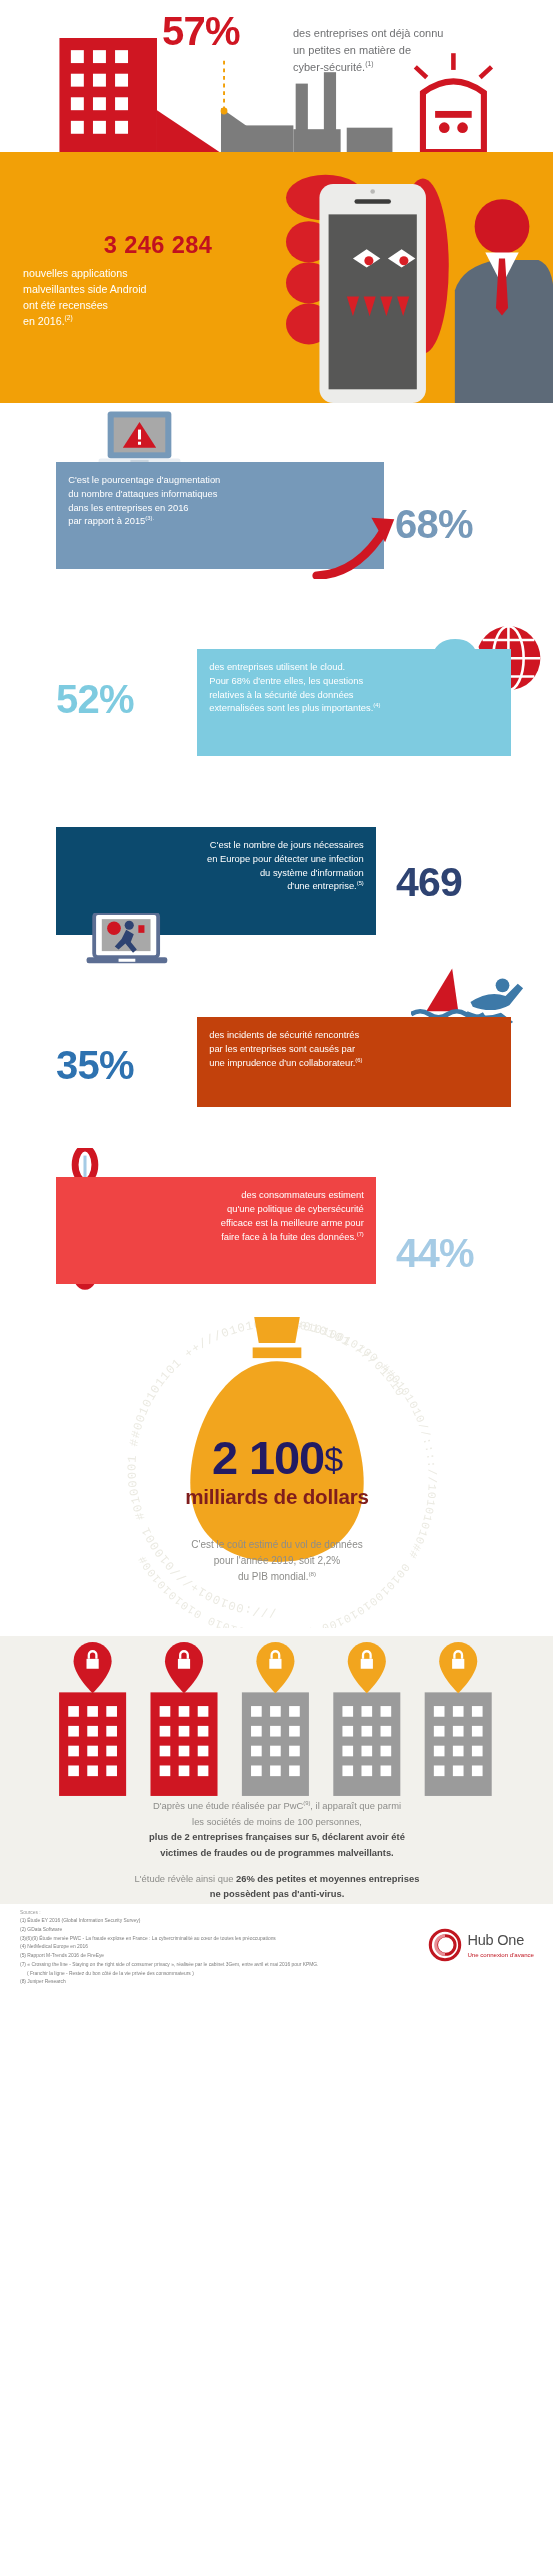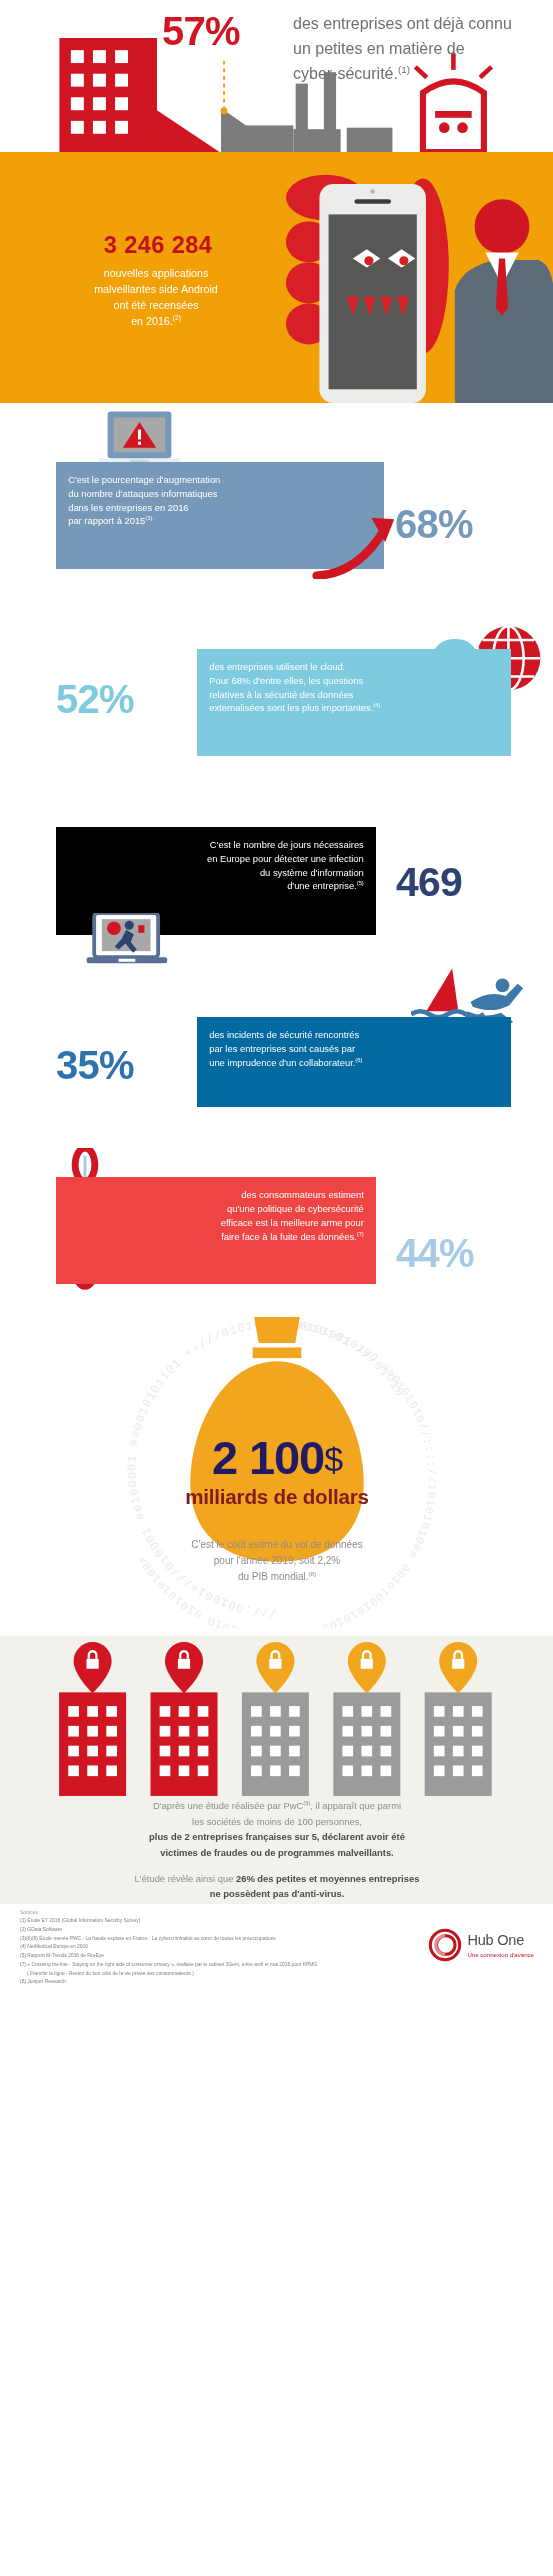--- a/index.html
+++ b/index.html
@@ -52,23 +52,23 @@
   .sec-57 .city { position: absolute; left: 0; bottom: 0; width: 554px; height: 114px; }
   .sec-57 .stat {
     position: absolute;
     left: 162px; top: 9.1px;
     color: #cf1622;
     font-size: 40px; font-weight: bold;
     letter-spacing: -0.8px;
   }
   .sec-57 .txt {
     position: absolute;
-    left: 293px; top: 12px;
+    left: 293px; top: 25px;
     width: 229px;
-    font-size: 16px; line-height: 1.55;
+    font-size: 11px; line-height: 1.55;
     color: #6f7072;
   }
   sup { font-size: 0.62em; vertical-align: super; }
 
   
   .sec-orange {
     position: relative;
     background: #f2a007;
     height: 251px;
     overflow: hidden;
@@ -77,23 +77,22 @@
     position: absolute;
     left: 40px; top: 80px;
     width: 236px;
     text-align: center;
     color: #c1111f;
     font-size: 23.6px; font-weight: bold;
     letter-spacing: 0.4px;
   }
   .sec-orange .txt {
     position: absolute;
-    left: 38px; top: 113px;
+    left: 23px; top: 113px;
     width: 236px;
-    text-align: center;
     color: #ffffff;
     font-size: 10.7px; line-height: 1.5;
   }
 
   
   .stats { position: relative; background: #ffffff; }
 
   .row { position: relative; }
   .box {
     position: absolute;
@@ -103,22 +102,22 @@
     padding: 10.7px 12.2px;
   }
   .bignum {
     position: absolute;
     font-weight: bold;
     letter-spacing: -0.8px;
   }
 
   .c-slate  { background: #7699b9; }
   .c-cyan   { background: #7ecbe0; }
-  .c-navy   { background: #000000; padding-left: 8px; }
-  .c-blue   { background: #0369a1; }
+  .c-navy   { background: #0c4a6e; padding-left: 8px; }
+  .c-blue   { background: #c2410c; }
   .c-lblue  { background: #ef4444; }
 
   .n-slate { color: #7699b9; }
   .n-cyan  { color: #7ecbe0; }
   .n-navy  { color: #2e4372; }
   .n-blue  { color: #2e72b0; }
   .n-lblue { color: #a5cbe5; margin-top: 28px; }
 
   
   .sec-money { position: relative; height: 328px; background:#fff; overflow: hidden; }

